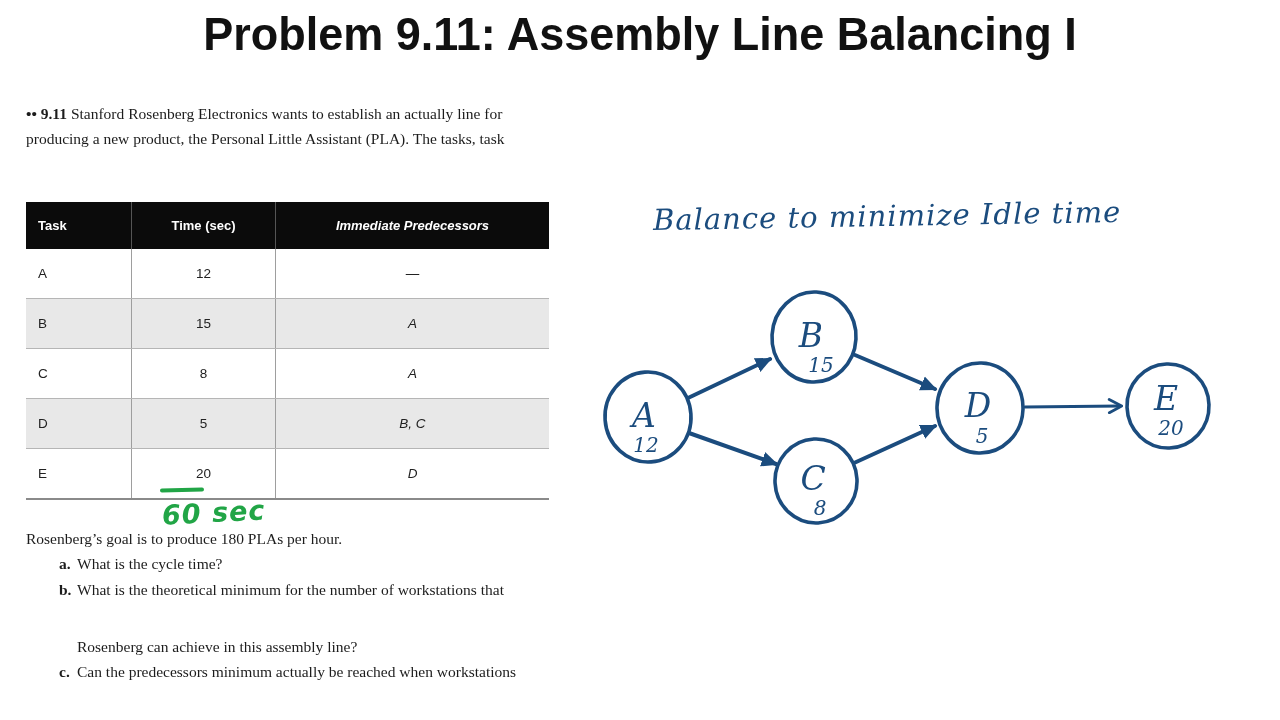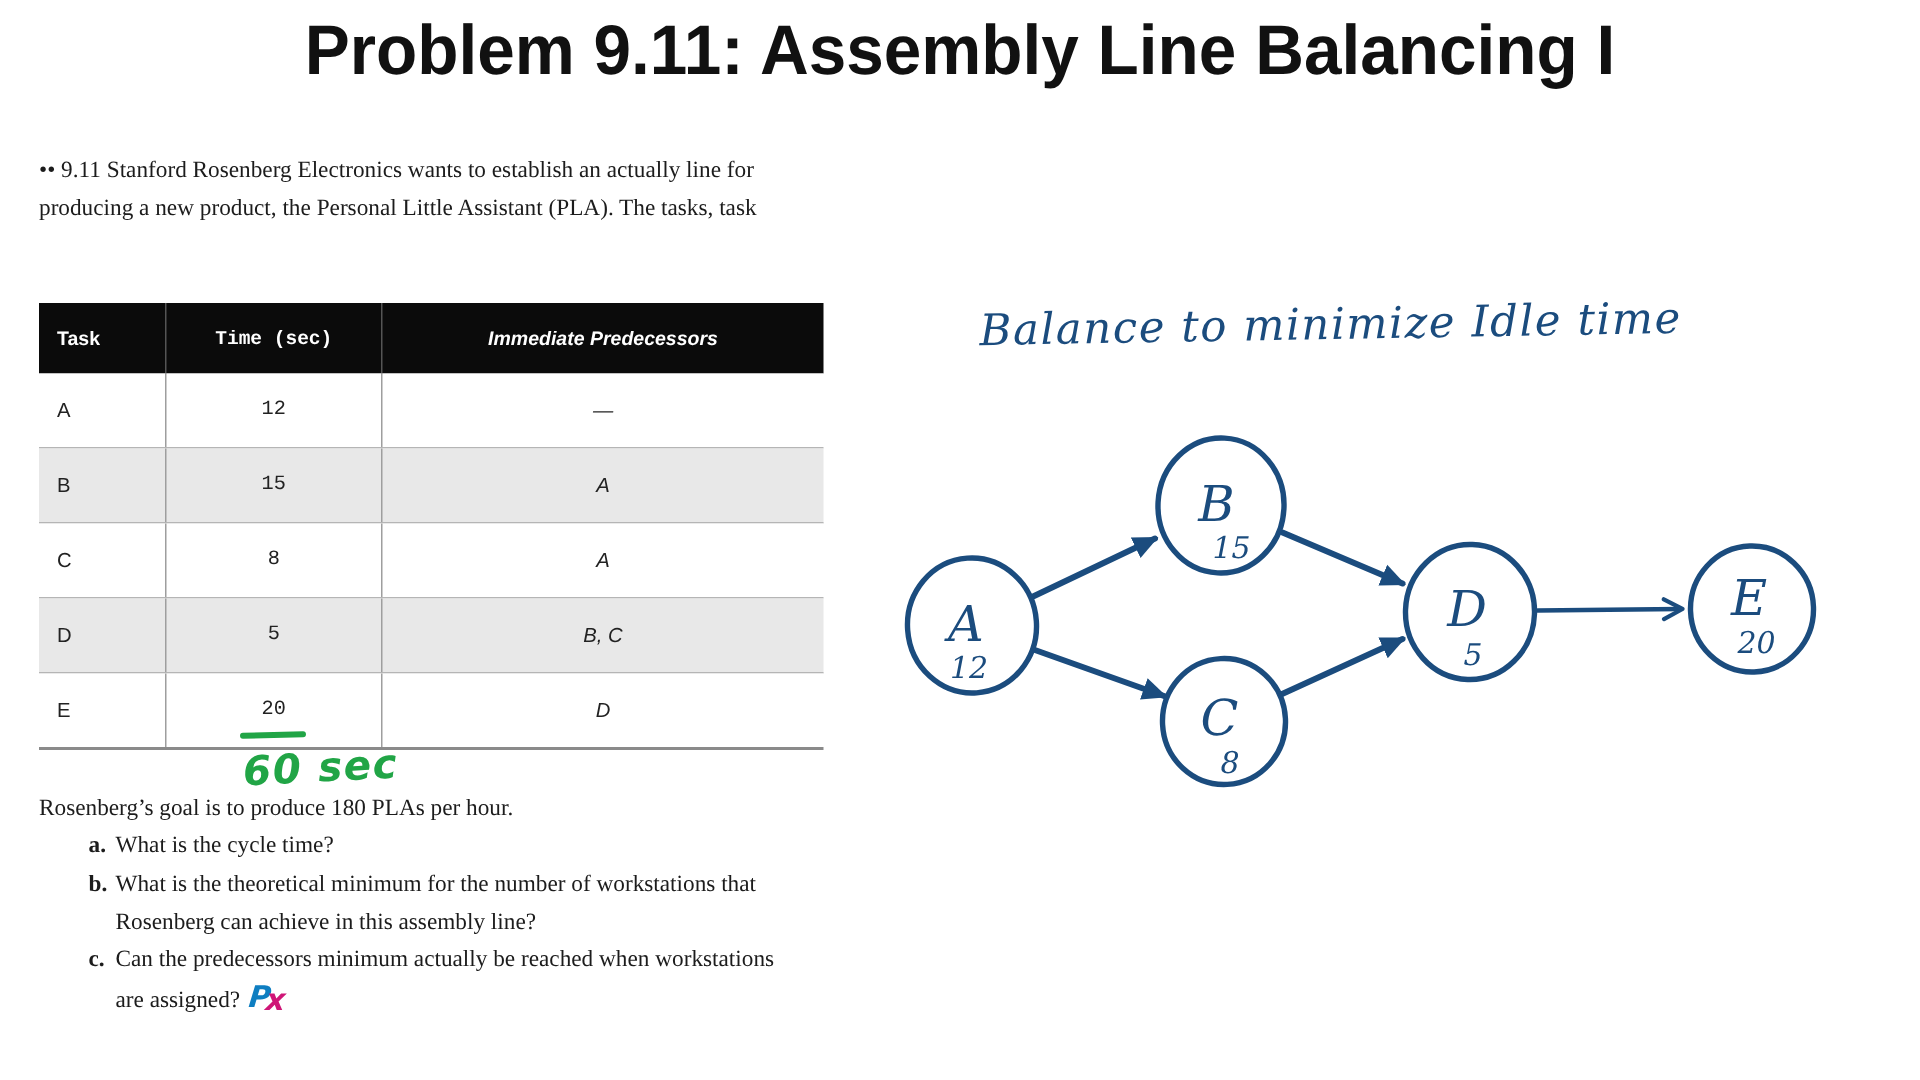--- a/index.html
+++ b/index.html
@@ -3,47 +3,47 @@
 <meta charset="utf-8">
 <style>
   html,body{margin:0;padding:0;background:#141414;}
   .canvas{position:relative;width:1280px;height:720px;background:#ffffff;border-radius:0;overflow:hidden;margin:0 auto;font-family:"Liberation Sans",sans-serif;}
 
   .title{position:absolute;top:6px;left:0;right:0;text-align:center;
     font:700 45px/56px "Liberation Sans",sans-serif;color:#111;letter-spacing:0px;transform:scaleY(1.04);}
 
   .intro{position:absolute;left:26px;top:101px;white-space:nowrap;
     font:15.5px/25.3px "Liberation Serif",serif;color:#1c1c1c;}
-  .intro .b{font-weight:400;}
+  .intro .b{font-weight:700;}
 
   .ptable{position:absolute;left:26px;top:202px;width:523px;}
   .thead{display:flex;background:#0b0b0b;color:#fff;height:47px;
     font:700 13px "Liberation Sans",sans-serif;}
   .trow{display:flex;height:49px;font:13.5px "Liberation Sans",sans-serif;color:#222;
     border-bottom:1px solid #b5b5b5;background:#fff;}
   .trow.shade{background:#e8e8e8;}
   .trow:last-child{border-bottom:2px solid #8a8a8a;}
   .cell{display:flex;align-items:center;}
-  .c1{width:85px;padding-left:12px;box-sizing:border-box;border-right:1px solid #9e9e9e;}
-  .c2{width:143px;justify-content:center;border-right:1px solid #9e9e9e;position:relative;font-family:Liberation Mono, monospace;}
+  .c1{width:106px;padding-left:12px;box-sizing:border-box;border-right:1px solid #9e9e9e;}
+  .c2{width:143px;justify-content:center;border-right:1px solid #9e9e9e;position:relative;}
   .c3{flex:1;justify-content:center;font-style:italic;}
   .thead .c1{border-right:1px solid #555;}
   .thead .c2{border-right:1px solid #555;}
 
   .green-underline{position:absolute;left:160px;top:488px;width:44px;height:4px;
     background:#21a546;border-radius:2px;transform:rotate(-1.5deg);}
   .cycle-note{position:absolute;left:162px;top:497px;
     font:italic 700 27px "DejaVu Sans",sans-serif;color:#21a546;
     transform:rotate(-3deg);letter-spacing:1px;}
 
   .bottom{position:absolute;left:26px;top:526px;white-space:nowrap;
     font:15.5px/25.3px "Liberation Serif",serif;color:#1c1c1c;}
   .q-line{display:flex;}
   .q-marker{font-weight:700;margin-left:33px;width:18px;}
-  .q-cont{margin-left:51px;}
+  .q-cont{margin-left:51px;margin-top:32px;}
 
   .pxlogo{display:inline-block;font:italic 800 20px "DejaVu Sans",sans-serif;margin-left:6px;transform:skewX(-6deg);}
   .px-p{color:#0e7ec1;}
   .px-x{color:#cf1677;margin-left:-3px;position:relative;top:2px;}
 
   .balance-note{position:absolute;left:653px;top:199px;white-space:nowrap;
     font:italic 29px "DejaVu Serif",serif;color:#1b4c7e;
     letter-spacing:1px;transform:rotate(-1deg);}
 
   .diagram{position:absolute;left:580px;top:270px;}

